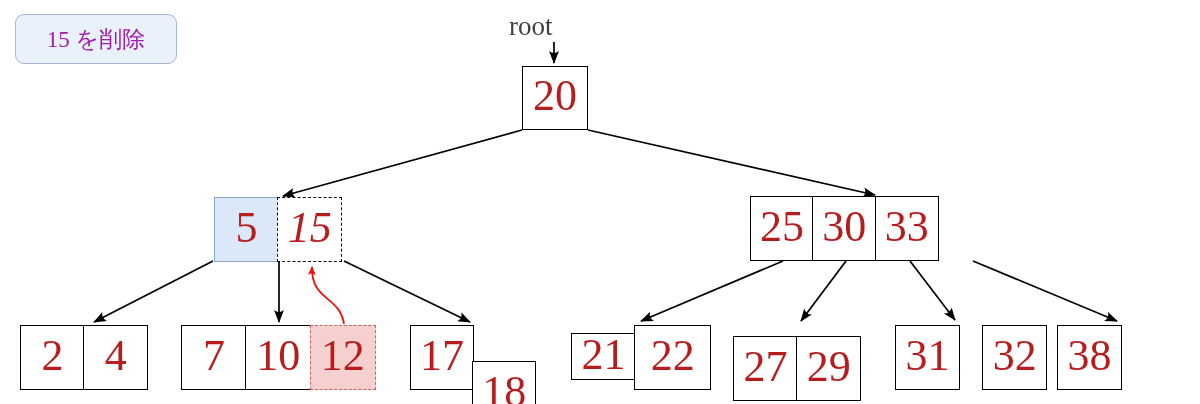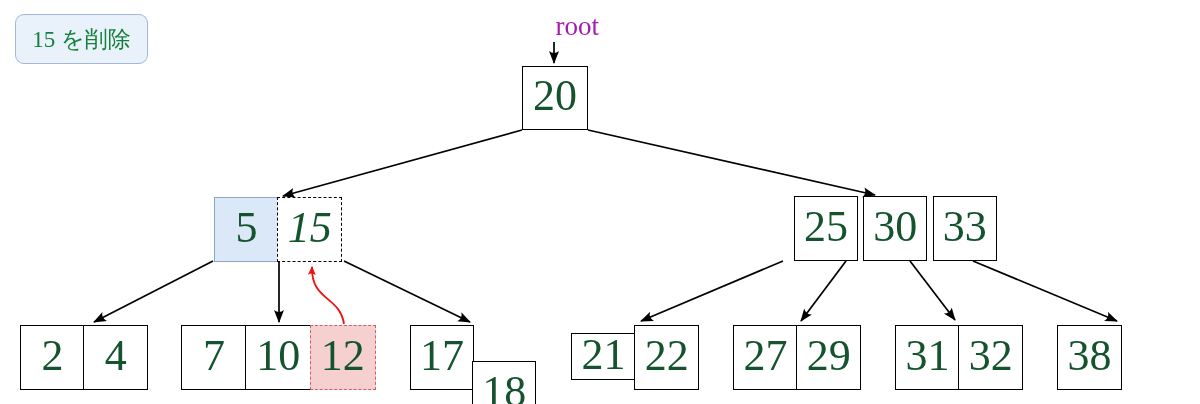--- a/index.html
+++ b/index.html
@@ -5,39 +5,39 @@
   html,body{margin:0;padding:0;background:#ffffff;}
   .canvas{
     position:relative;
     width:1200px;height:404px;
     background:#ffffff;
     overflow:hidden;
     font-family:"Liberation Serif","DejaVu Serif",serif;
   }
   #edges-svg{position:absolute;left:0;top:0;width:1200px;height:404px;pointer-events:none;}
   .label-box{
-    position:absolute;left:15px;top:14px;width:133px;height:50px;
+    position:absolute;left:15px;top:14px;width:162px;height:50px;
     box-sizing:border-box;
     background:var(--label-fill);
     border:1.5px solid var(--label-border);
     border-radius:9px;
     display:flex;align-items:center;justify-content:center;
-    font-size:23px;color:#15803d;
+    font-size:23px;color:#a21caf;
   }
   .root-label{
     position:absolute;left:509px;top:11px;width:90px;
-    text-align:right;font-size:27px;color:#a21caf;
+    text-align:left;font-size:27px;color:#404040;
   }
   .node{position:absolute;display:flex;}
   .cell{
     box-sizing:border-box;
     border:1.7px solid #000;
     background:#ffffff;
     display:flex;align-items:center;justify-content:center;
-    font-size:44px;color:#14532d;line-height:1;
+    font-size:44px;color:#b91c1c;line-height:1;
     padding-bottom:4px;
   }
   .cell + .cell{margin-left:-1.7px;}
   .cell.highlight-blue{
     background:var(--highlight-blue-fill);
     border:1.7px solid var(--highlight-blue-border);
     z-index:1;
   }
   .cell.dashed{
     border:1.7px dashed #000;
@@ -85,47 +85,47 @@
   <div class="root-label">root</div>
 
   <div id="nodes">
       <div class="node" style="left: 522px; top: 66px;">
         <div class="cell" style="width: 66px; height: 64px;">20</div>
       </div>
       <div class="node" style="left: 214px; top: 197px;">
         <div class="cell highlight-blue" style="width: 65px; height: 65px;">5</div>
         <div class="cell dashed" style="width: 65px; height: 65px; font-style: italic;">15</div>
       </div>
-      <div class="node" style="left: 794px; top: 196px; gap: 7px;">
+      <div class="node" style="left: 750px; top: 196px;">
         <div class="cell" style="width: 64px; height: 65px;">25</div>
         <div class="cell" style="width: 64px; height: 65px;">30</div>
         <div class="cell" style="width: 64px; height: 65px;">33</div>
       </div>
       <div class="node" style="left: 20px; top: 325px;">
         <div class="cell" style="width: 65px; height: 65px;">2</div>
         <div class="cell" style="width: 65px; height: 65px;">4</div>
       </div>
       <div class="node" style="left: 181px; top: 325px;">
         <div class="cell" style="width: 66px; height: 65px;">7</div>
         <div class="cell" style="width: 66px; height: 65px;">10</div>
         <div class="cell highlight-red-dashed" style="width: 66px; height: 65px;">12</div>
       </div>
       <div class="node" style="left: 410px; top: 325px;">
         <div class="cell" style="width: 64px; height: 65px;">17</div>
         <div class="cell" style="width: 64px; height: 65px; margin-top: 36px;">18</div>
       </div>
       <div class="node" style="left: 571px; top: 325px;">
         <div class="cell" style="width: 65px; height: 47px; margin-top: 8px;">21</div>
-        <div class="cell" style="width: 65px; height: 65px;">22</div>
+        <div class="cell" style="width: 77px; height: 65px;">22</div>
       </div>
-      <div class="node" style="left: 733px; top: 325px;">
+      <div class="node" style="left: 733px; top: 336px;">
         <div class="cell" style="width: 65px; height: 65px;">27</div>
         <div class="cell" style="width: 65px; height: 65px;">29</div>
       </div>
-      <div class="node" style="left: 895px; top: 325px;">
+      <div class="node" style="left: 895px; top: 325px; gap: 24px;">
         <div class="cell" style="width: 65px; height: 65px;">31</div>
         <div class="cell" style="width: 65px; height: 65px;">32</div>
       </div>
       <div class="node" style="left: 1057px; top: 325px;">
         <div class="cell" style="width: 65px; height: 65px;">38</div>
       </div>
     </div>
 
 </div>
 

